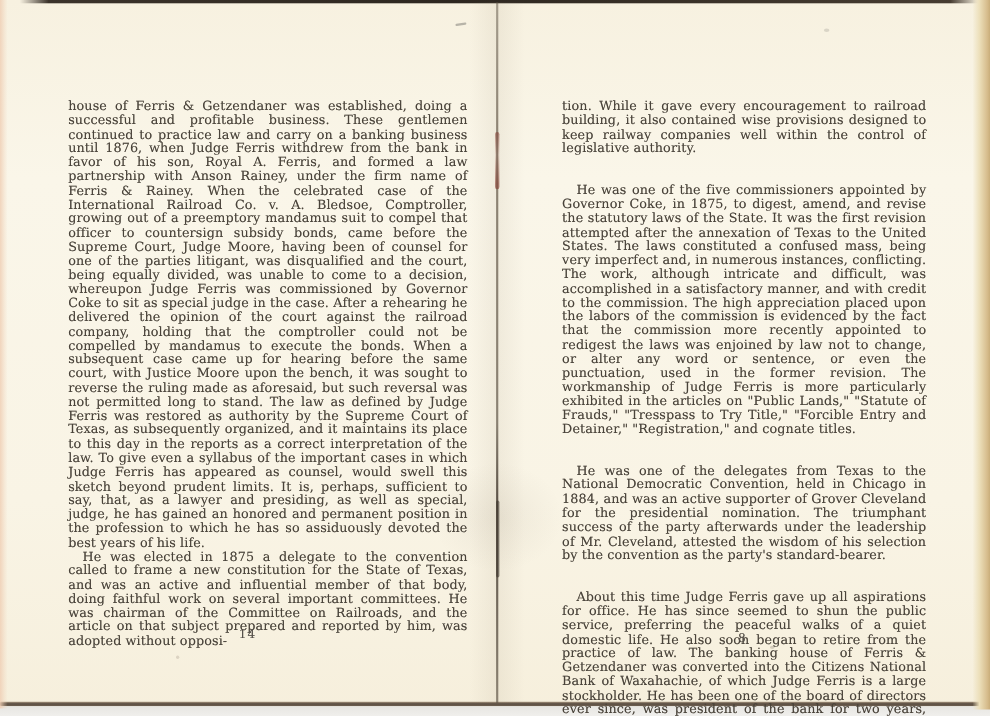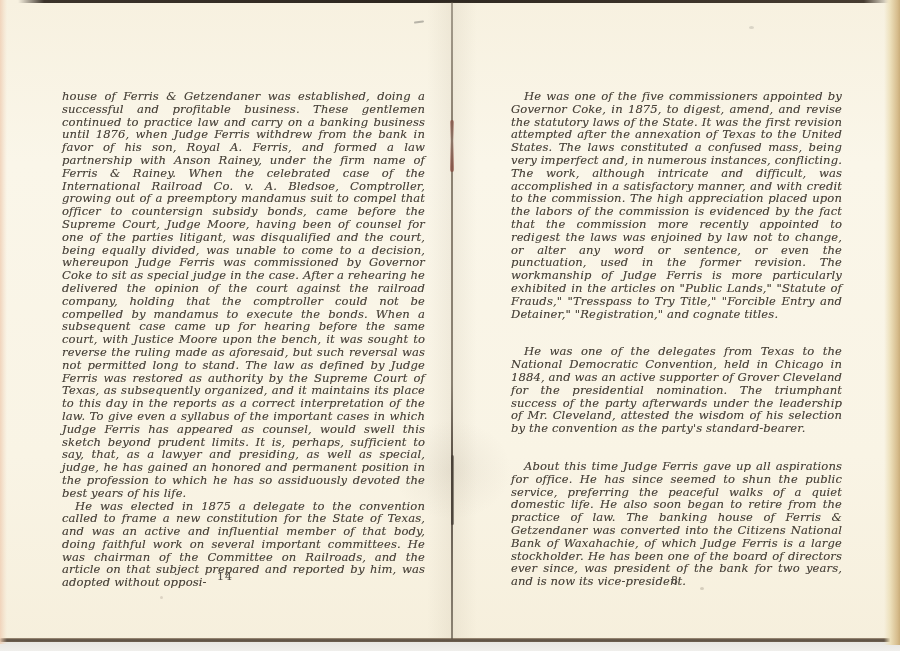--- a/index.html
+++ b/index.html
@@ -80,21 +80,21 @@
   
   .page {
     position: absolute; top: 90px;
     text-align: justify;
     color: #49433a;
     font-size: 11.6px;
     line-height: 12.8px;
     letter-spacing: 0.1px;
     text-shadow: 0 0 0.4px rgba(73,67,58,0.45);
   }
-  .page p { margin: 0; font-style: italic; }
+  .page p { margin: 0; }
   .page p.indent { text-indent: 13px; }
   .page-left  { left: 62px;  width: 363px; }
   .page-right { left: 511px; width: 331px; }
   .page-right p + p { margin-top: 25px; }
 
   .folio {
     position: absolute; font-size: 11px; color: #55504a;
     letter-spacing: 1px;
     text-shadow: 0 0 0.4px rgba(73,67,58,0.4);
   }
@@ -124,19 +124,20 @@
   <div class="speck-b"></div>
   <div class="speck-c"></div>
 
   <div class="page page-left">
     <p>house of Ferris &amp; Getzendaner was established, doing a successful and profitable business. These gentlemen continued to practice law and carry on a banking business until 1876, when Judge Ferris withdrew from the bank in favor of his son, Royal A. Ferris, and formed a law partnership with Anson Rainey, under the firm name of Ferris &amp; Rainey. When the celebrated case of the International Railroad Co. v. A. Bledsoe, Comptroller, growing out of a preemptory mandamus suit to compel that officer to countersign subsidy bonds, came before the Supreme Court, Judge Moore, having been of counsel for one of the parties litigant, was disqualified and the court, being equally divided, was unable to come to a decision, whereupon Judge Ferris was commissioned by Governor Coke to sit as special judge in the case. After a rehearing he delivered the opinion of the court against the railroad company, holding that the comptroller could not be compelled by mandamus to execute the bonds. When a subsequent case came up for hearing before the same court, with Justice Moore upon the bench, it was sought to reverse the ruling made as aforesaid, but such reversal was not permitted long to stand. The law as defined by Judge Ferris was restored as authority by the Supreme Court of Texas, as subsequently organized, and it maintains its place to this day in the reports as a correct interpretation of the law. To give even a syllabus of the important cases in which Judge Ferris has appeared as counsel, would swell this sketch beyond prudent limits. It is, perhaps, sufficient to say, that, as a lawyer and presiding, as well as special, judge, he has gained an honored and permanent position in the profession to which he has so assiduously devoted the best years of his life.</p>
     <p class="indent">He was elected in 1875 a delegate to the convention called to frame a new constitution for the State of Texas, and was an active and influential member of that body, doing faithful work on several important committees. He was chairman of the Committee on Railroads, and the article on that subject prepared and reported by him, was adopted without opposi-</p>
   </div>
   <div class="folio folio-left">14</div>
 
   <div class="page page-right">
+    <p>tion. While it gave every encouragement to railroad building, it also contained wise provisions designed to keep railway companies well within the control of legislative authority.</p>
     <p class="indent">He was one of the five commissioners appointed by Governor Coke, in 1875, to digest, amend, and revise the statutory laws of the State. It was the first revision attempted after the annexation of Texas to the United States. The laws constituted a confused mass, being very imperfect and, in numerous instances, conflicting. The work, although intricate and difficult, was accomplished in a satisfactory manner, and with credit to the commission. The high appreciation placed upon the labors of the commission is evidenced by the fact that the commission more recently appointed to redigest the laws was enjoined by law not to change, or alter any word or sentence, or even the punctuation, used in the former revision. The workmanship of Judge Ferris is more particularly exhibited in the articles on "Public Lands," "Statute of Frauds," "Tresspass to Try Title," "Forcible Entry and Detainer," "Registration," and cognate titles.</p>
     <p class="indent">He was one of the delegates from Texas to the National Democratic Convention, held in Chicago in 1884, and was an active supporter of Grover Cleveland for the presidential nomination. The triumphant success of the party afterwards under the leadership of Mr. Cleveland, attested the wisdom of his selection by the convention as the party's standard-bearer.</p>
     <p class="indent">About this time Judge Ferris gave up all aspirations for office. He has since seemed to shun the public service, preferring the peaceful walks of a quiet domestic life. He also soon began to retire from the practice of law. The banking house of Ferris &amp; Getzendaner was converted into the Citizens National Bank of Waxahachie, of which Judge Ferris is a large stockholder. He has been one of the board of directors ever since, was president of the bank for two years, and is now its vice-president.</p>
   </div>
   <div class="folio folio-right">8</div>
 
 </div>
 
 </body></html>

